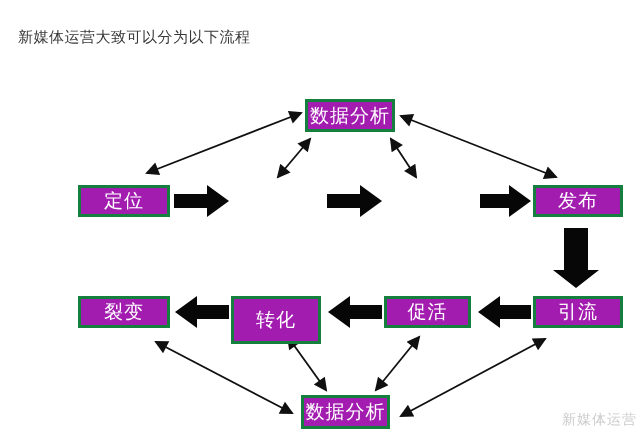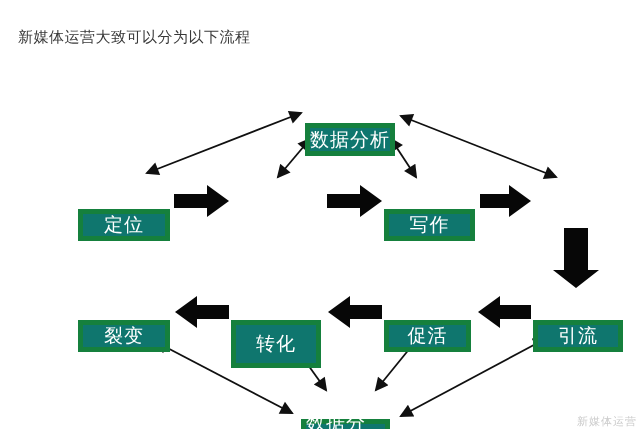--- a/index.html
+++ b/index.html
@@ -21,39 +21,38 @@
   }
   #arrow-layer {
     position: absolute;
     left: 0; top: 0;
     width: 641px; height: 429px;
     z-index: 1;
   }
   .node {
     position: absolute;
     z-index: 2;
-    background: #0f766e;
-    border: 5px solid #15803d;
+    background: #a21caf;
+    border: 3px solid #15803d;
     color: #ffffff;
     display: flex;
     align-items: center;
     justify-content: center;
     font-size: 19px;
     box-sizing: border-box;
     letter-spacing: 1px;
-    margin-top: 24px;
   }
   .block-arrow { fill: #070707; }
   .link-line { stroke: #101010; stroke-width: 1.8; }
   #watermark {
     position: absolute;
     right: 4px;
     bottom: 0px;
     z-index: 3;
-    font-size: 11px;
+    font-size: 14px;
     color: #cbcbcb;
     letter-spacing: 1px;
   }
 </style>
 </head>
 <body>
 
 <div id="page">
 
   <div id="title">新媒体运营大致可以分为以下流程</div>
@@ -82,21 +81,21 @@
 
     <line class="link-line" x1="156" y1="342" x2="292" y2="413" marker-start="url(#ah)" marker-end="url(#ah)"></line>
     <line class="link-line" x1="288" y1="337" x2="326" y2="390" marker-start="url(#ah)" marker-end="url(#ah)"></line>
     <line class="link-line" x1="419" y1="337" x2="376" y2="390" marker-start="url(#ah)" marker-end="url(#ah)"></line>
     <line class="link-line" x1="545" y1="339" x2="401" y2="416" marker-start="url(#ah)" marker-end="url(#ah)"></line>
   </svg>
 
   <div class="node" style="left:305px; top:99px;  width:90px; height:33px;">数据分析</div>
 
   <div class="node" style="left:78px;  top:185px; width:92px; height:32px;">定位</div>
-  <div class="node" style="left:384px; top:185px; width:91px; height:32px;">写作</div>
+  <div class="node" style="left:533px; top:185px; width:90px; height:32px;">发布</div>
 
   <div class="node" style="left:78px;  top:296px; width:92px; height:32px;text-align:center;">裂变</div>
   <div class="node" style="left:231px; top:296px; width:90px; height:48px;">转化</div>
   <div class="node" style="left:533px; top:296px; width:90px; height:32px;">引流</div>
   <div class="node" style="left:384px; top:296px; width:87px; height:32px;">促活</div>
 
   <div class="node" style="left:301px; top:395px; width:89px; height:34px;">数据分析</div>
 
   <div id="watermark">新媒体运营</div>
 

